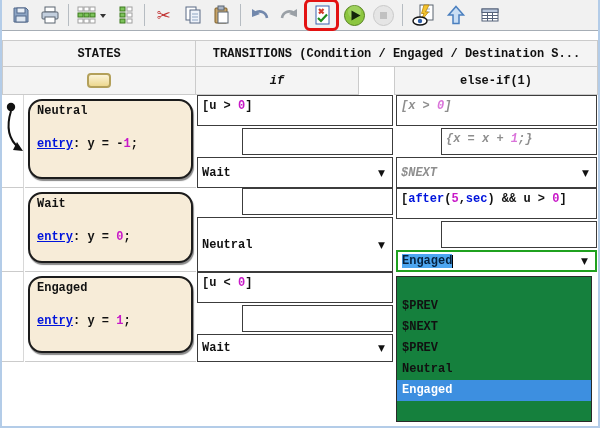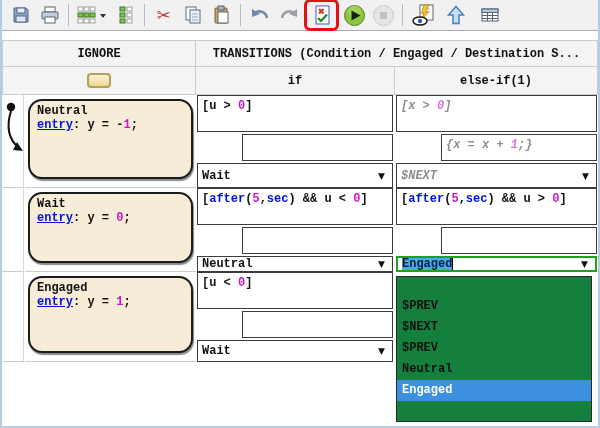--- a/index.html
+++ b/index.html
@@ -23,48 +23,48 @@
   .disabled{opacity:.55;}
 
   
   .hcell{position:absolute;background:#F4F4F4;border:1px solid #CBCBCB;box-sizing:border-box;
          display:flex;align-items:center;justify-content:center;
          font-family:"Liberation Mono","DejaVu Sans Mono",monospace;font-weight:bold;font-size:12px;color:#111;
          white-space:pre;overflow:hidden;}
   #h-states{left:2px;top:40px;width:194px;height:27px;}
   #h-trans{left:195px;top:40px;width:403px;height:27px;}
   #h-stateicon{left:2px;top:66px;width:194px;height:29px;}
-  #h-if{left:195px;top:66px;width:200px;height:29px;}
+  #h-if{left:195px;top:66px;width:164px;height:29px;font-style:italic;}
   #h-elseif{left:394px;top:66px;width:204px;height:29px;}
   .mini-state{width:20px;height:11px;border:2px solid #B3A05A;border-radius:4px;
               background:linear-gradient(#FBF3D8,#EDD88E);display:inline-block;}
 
   
   .row{position:absolute;left:0;width:600px;}
   #row0{top:95px;height:93px;}
   #row1{top:188px;height:84px;}
   #row2{top:272px;height:90px;}
   .gutter{position:absolute;left:2px;top:0;bottom:0;width:22px;border-right:1px solid #D8D8D8;
           border-bottom:1px solid #CBCBCB;box-sizing:border-box;background:#fff;}
   .statecell{position:absolute;left:25px;top:0;bottom:0;width:171px;border-bottom:1px solid #CBCBCB;
              box-sizing:border-box;background:#fff;}
   .statebox{position:absolute;left:3px;top:4px;right:3px;bottom:8px;background:#F7ECD8;
             border:2px solid #1C1C1C;border-radius:14px;box-shadow:1px 2px 1px rgba(40,40,40,.55);
             padding:3px 7px;box-sizing:border-box;overflow:hidden;}
   .sname{font-family:"Liberation Mono","DejaVu Sans Mono",monospace;font-weight:bold;font-size:12px;color:#111;}
-  .scode{font-family:"Liberation Mono","DejaVu Sans Mono",monospace;font-weight:bold;font-size:12px;margin-top:0;white-space:pre;}
+  .scode{font-family:"Liberation Mono","DejaVu Sans Mono",monospace;font-weight:bold;font-size:12px;margin-top:19px;white-space:pre;}
   .scode .tk-kw{text-decoration:underline;}
 
   .transcell{position:absolute;top:0;bottom:0;display:flex;flex-direction:column;gap:2px;box-sizing:border-box;}
   .transcell.ifcol{left:197px;width:196px;}
   .transcell.elscol{left:396px;width:201px;}
   .tcell{border:1px solid #3C3C3C;background:#fff;box-sizing:border-box;
          font-family:"Liberation Mono","DejaVu Sans Mono",monospace;font-weight:bold;font-size:12px;color:#111;
          padding:3px 4px 0 4px;white-space:pre;overflow:hidden;}
-  .cond{height:37px;}
+  .cond{height:31px;}
   .act{height:27px;margin-left:45px;}
   .dest{flex:1;display:flex;align-items:center;padding-top:0;}
   .dd-arrow{margin-left:auto;font-size:9px;color:#111;padding-right:3px;font-family:"DejaVu Sans",sans-serif;}
   .tk-plain{color:#111;} .tk-kw{color:#0014DC;} .tk-num{color:#C818C8;}
   .ghost{font-style:italic;}
   .ghost .tk-plain{color:#8E8E8E;} .ghost .tk-num{color:#DA74DA;}
   .ghost-text{color:#8E8E8E;font-style:italic;}
   .empty-cell{border:none;background:#fff;}
 
   .editing{border:2px solid #1FA11F;}
@@ -242,21 +242,21 @@
             <rect x="2" y="4" width="16" height="3.5" fill="#B9C6DB" stroke="#55627A"></rect>
             <line x1="2" y1="10.5" x2="18" y2="10.5" stroke="#55627A"></line>
             <line x1="2" y1="13.5" x2="18" y2="13.5" stroke="#55627A"></line>
             <line x1="7.5" y1="7.5" x2="7.5" y2="16" stroke="#55627A"></line>
             <line x1="12.5" y1="7.5" x2="12.5" y2="16" stroke="#55627A"></line>
           </svg>
         </span>
     </button>
   </div>
 
-  <div id="h-states" class="hcell">IGNORE</div>
+  <div id="h-states" class="hcell">STATES</div>
   <div id="h-trans" class="hcell">TRANSITIONS (Condition / Engaged / Destination S...</div>
   <div id="h-stateicon" class="hcell">
     <span class="mini-state"></span>
   </div>
   <div id="h-if" class="hcell">if</div>
   <div id="h-elseif" class="hcell">else-if(1)</div>
 
   <div id="row0" class="row">
     <div class="gutter">
       <svg width="22" height="70" viewBox="0 0 22 70">
@@ -291,21 +291,20 @@
 
   <div id="row1" class="row">
     <div class="gutter"></div>
     <div class="statecell">
       <div class="statebox">
         <div class="sname">Wait</div>
         <div class="scode"><span class="tk-kw">entry</span><span class="tk-plain">: y = </span><span class="tk-num">0</span><span class="tk-plain">;</span></div>
       </div>
     </div>
     <div class="transcell ifcol">
-      <div class="tcell cond"><span class="tk-plain">[</span><span class="tk-kw">after</span><span class="tk-plain">(</span><span class="tk-num">5</span><span class="tk-plain">,</span><span class="tk-kw">sec</span><span class="tk-plain">) &amp;&amp; u &lt; </span><span class="tk-num">0</span><span class="tk-plain">]</span></div>
       <div class="tcell act"></div>
       <div class="tcell dest">
         <span>Neutral</span>
         <span class="dd-arrow">▼</span>
       </div>
     </div>
     <div class="transcell elscol">
       <div class="tcell cond"><span class="tk-plain">[</span><span class="tk-kw">after</span><span class="tk-plain">(</span><span class="tk-num">5</span><span class="tk-plain">,</span><span class="tk-kw">sec</span><span class="tk-plain">) &amp;&amp; u &gt; </span><span class="tk-num">0</span><span class="tk-plain">]</span></div>
       <div class="tcell act"></div>
       <div class="tcell dest editing">

